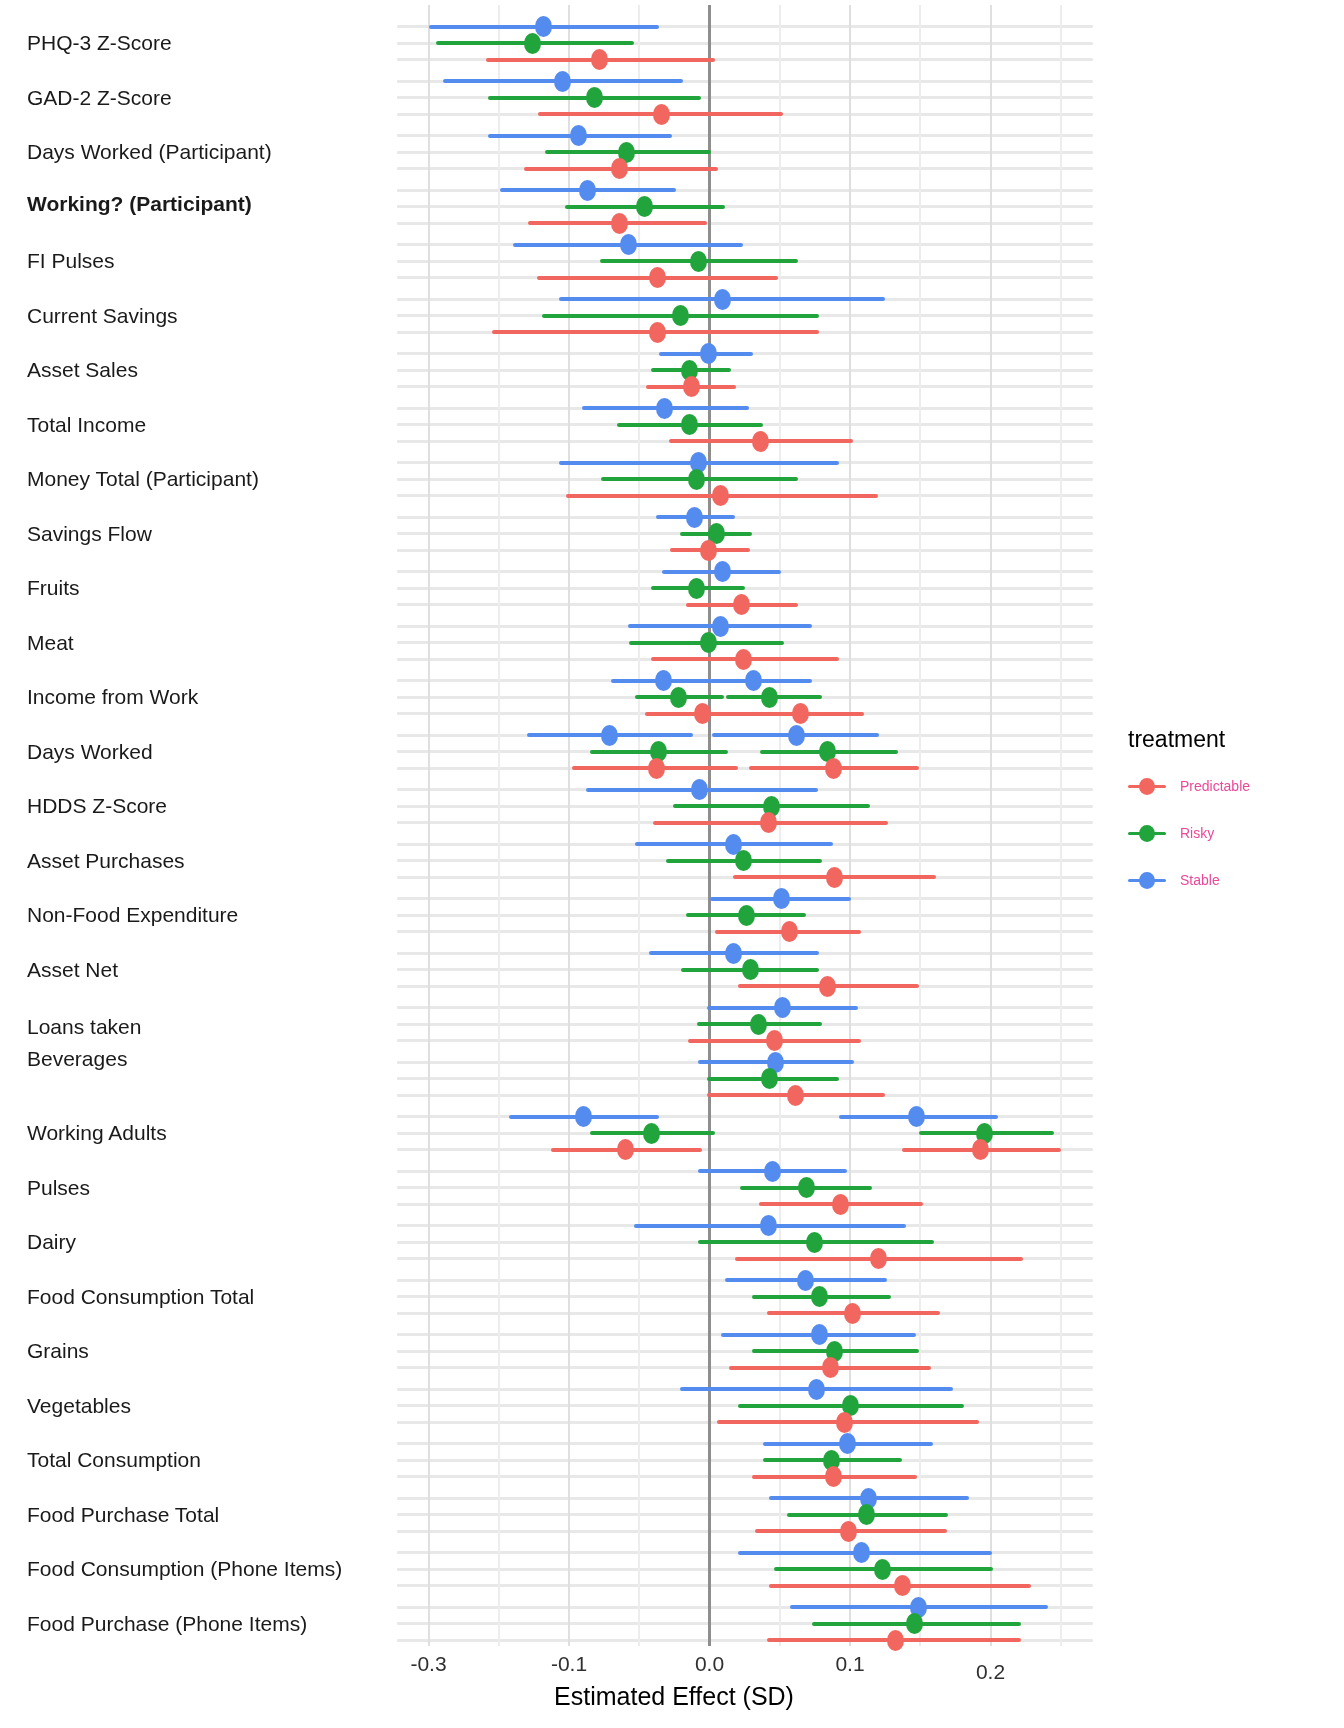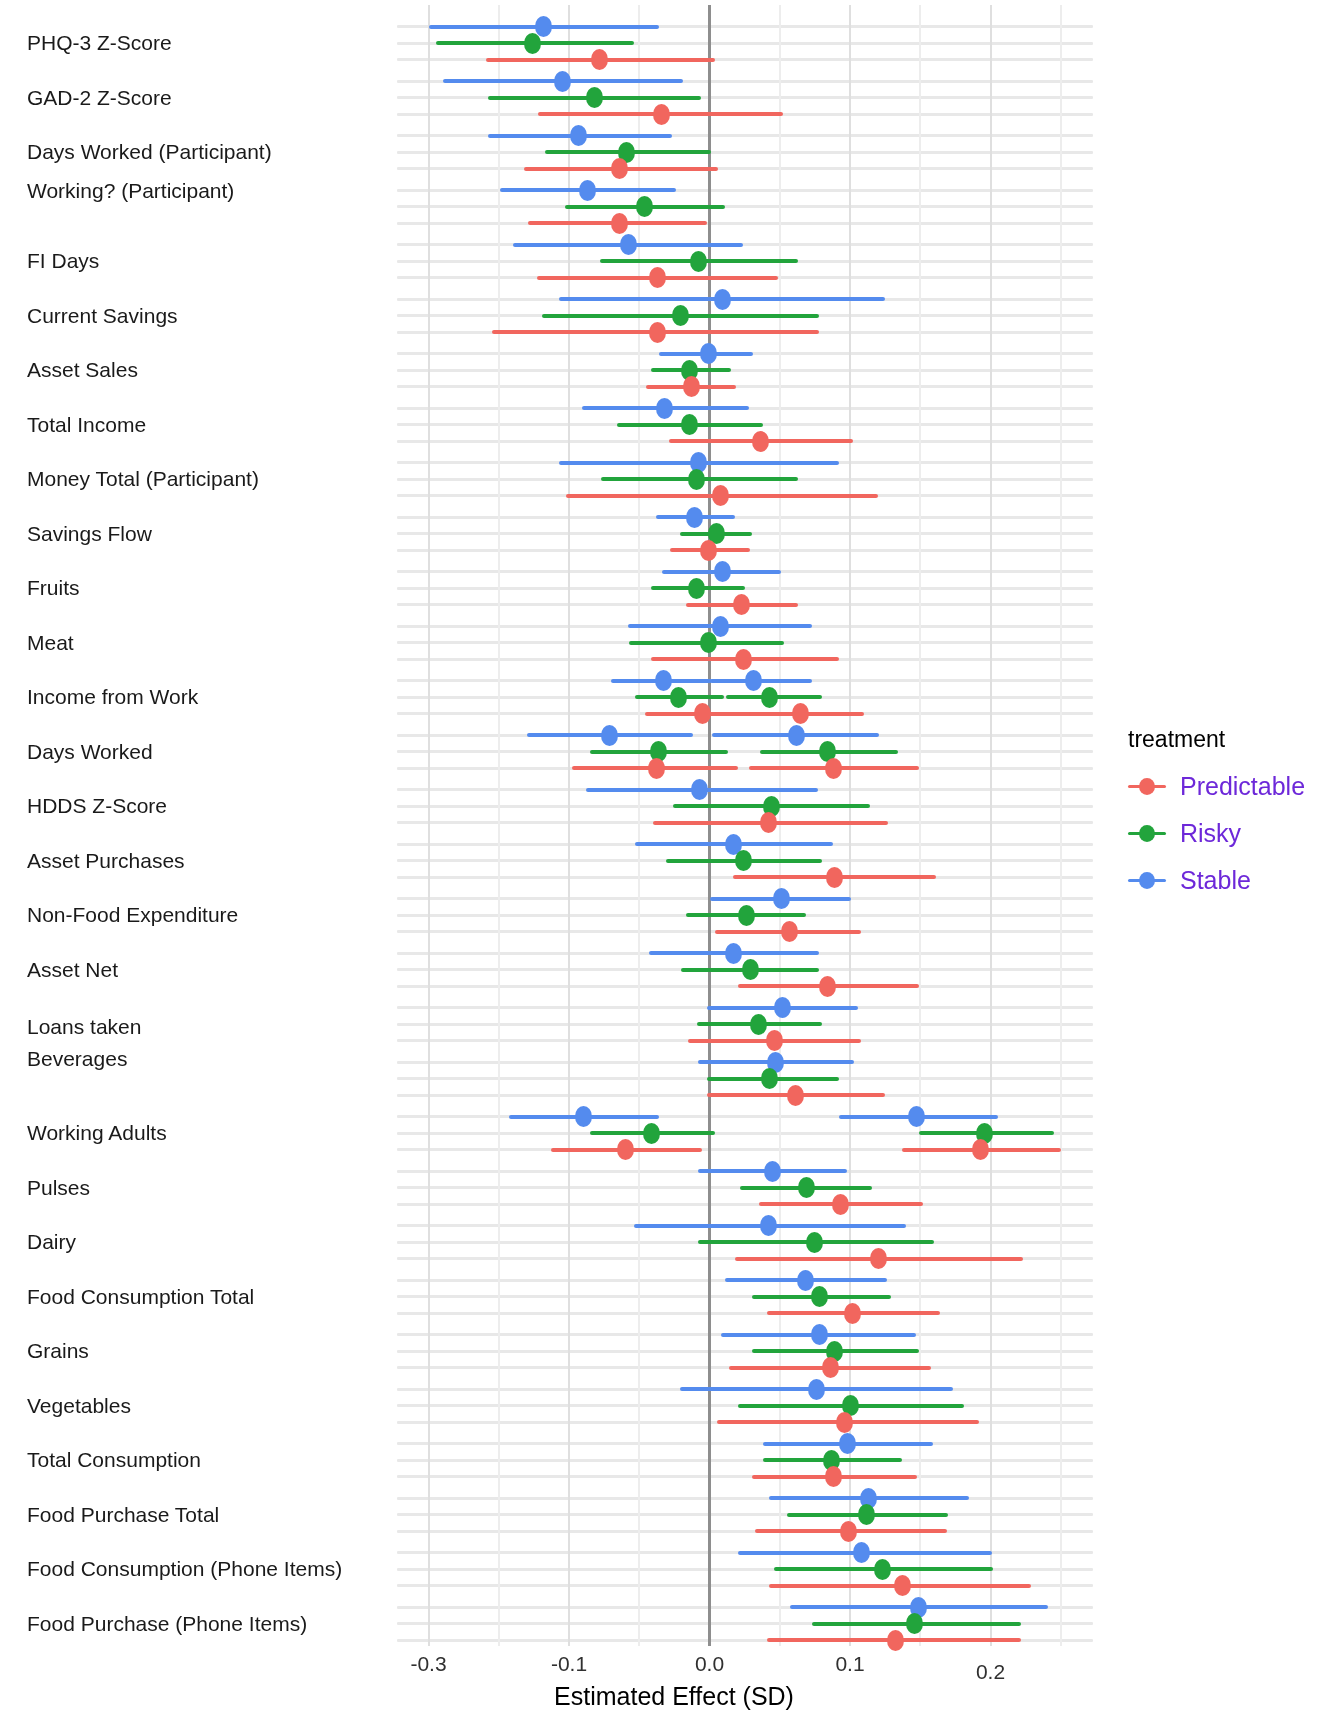--- a/index.html
+++ b/index.html
@@ -14,21 +14,21 @@
   .olabel{position:absolute;left:27px;font-size:21px;color:#1a1a1a;white-space:nowrap;line-height:26px;}
   .tick{position:absolute;font-size:21px;color:#303030;transform:translateX(-50%);white-space:nowrap;}
   #xtitle{position:absolute;top:1682px;left:674px;transform:translateX(-50%);
           font-size:25px;color:#000000;white-space:nowrap;}
   #legend{position:absolute;left:1128px;top:726px;width:210px;}
   #legend .ltitle{font-size:23px;color:#000;margin-bottom:22px;}
   .litem{display:flex;align-items:center;margin-bottom:25px;height:22px;}
   .lglyph{position:relative;width:38px;height:22px;margin-right:14px;flex:0 0 38px;}
   .lglyph .lline{position:absolute;left:0;top:9.5px;width:38px;height:3.5px;border-radius:2px;}
   .lglyph .ldot{position:absolute;left:11px;top:3px;width:16px;height:17px;border-radius:50%;}
-  .litem .ltext{font-size:25px;color:#6d28d9;white-space:nowrap;}
+  .litem .ltext{font-size:14px;color:#ec4899;white-space:nowrap;}
 </style>
 </head>
 <body>
 
 <div id="fig">
   <div id="panel">
       <div class="rowline" style="left: 397px; top: 25px; width: 696px; height: 3px; background: rgb(232, 232, 232);"></div>
       <div class="rowline" style="left: 397px; top: 41.5px; width: 696px; height: 3px; background: rgb(232, 232, 232);"></div>
       <div class="rowline" style="left: 397px; top: 58px; width: 696px; height: 3px; background: rgb(232, 232, 232);"></div>
       <div class="rowline" style="left: 397px; top: 79.5px; width: 696px; height: 3px; background: rgb(232, 232, 232);"></div>
@@ -324,22 +324,22 @@
       <div class="dot" style="left: 910.3px; top: 1596.5px; background: rgb(84, 139, 238);"></div>
       <div class="ci" style="left: 812.1px; top: 1621.5px; width: 209.3px; background: rgb(34, 164, 60);"></div>
       <div class="dot" style="left: 906.1px; top: 1613px; background: rgb(34, 164, 60);"></div>
       <div class="ci" style="left: 767.1px; top: 1638px; width: 254.3px; background: rgb(241, 102, 94);"></div>
       <div class="dot" style="left: 886.5px; top: 1629.5px; background: rgb(241, 102, 94);"></div>
     </div>
   <div id="labels">
       <div class="olabel" style="top: 30px;">PHQ-3 Z-Score</div>
       <div class="olabel" style="top: 84.5px;">GAD-2 Z-Score</div>
       <div class="olabel" style="top: 139px;">Days Worked (Participant)</div>
-      <div class="olabel" style="top: 178px;">Working? (Participant)</div>
-      <div class="olabel" style="top: 248px;">FI Days</div>
+      <div class="olabel" style="top: 191px; font-weight: bold;">Working? (Participant)</div>
+      <div class="olabel" style="top: 248px;">FI Pulses</div>
       <div class="olabel" style="top: 302.5px;">Current Savings</div>
       <div class="olabel" style="top: 357px;">Asset Sales</div>
       <div class="olabel" style="top: 411.5px;">Total Income</div>
       <div class="olabel" style="top: 466px;">Money Total (Participant)</div>
       <div class="olabel" style="top: 520.5px;">Savings Flow</div>
       <div class="olabel" style="top: 575px;">Fruits</div>
       <div class="olabel" style="top: 629.5px;">Meat</div>
       <div class="olabel" style="top: 684px;">Income from Work</div>
       <div class="olabel" style="top: 738.5px;">Days Worked</div>
       <div class="olabel" style="top: 793px;">HDDS Z-Score</div>

